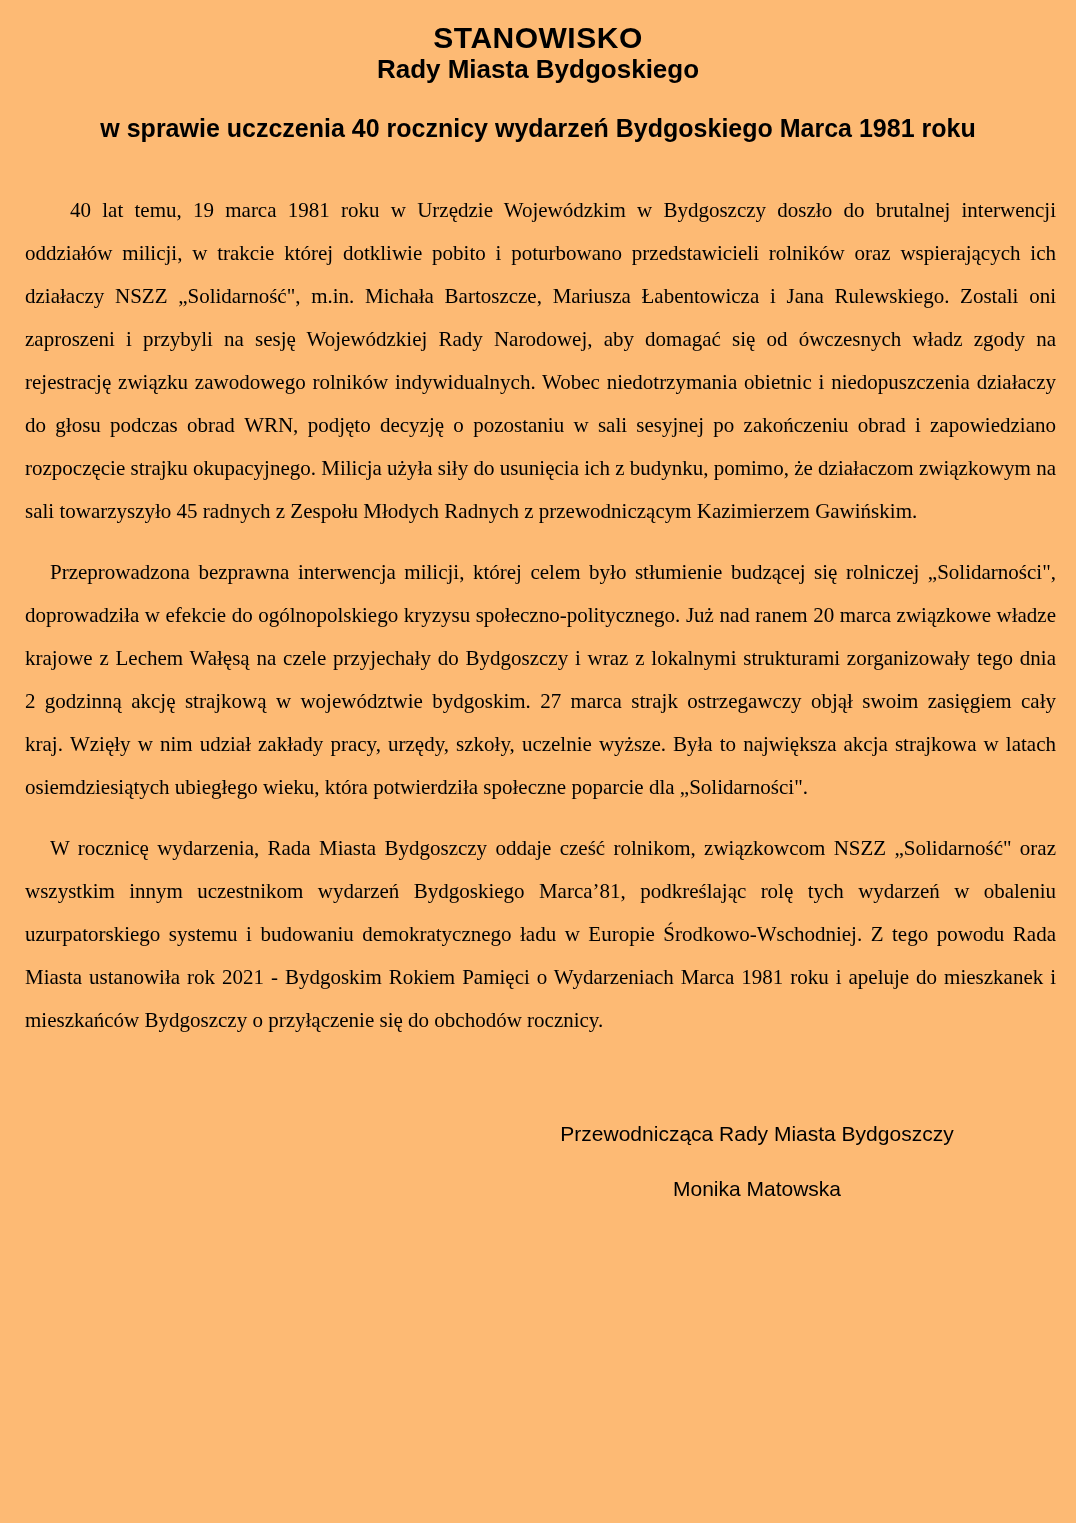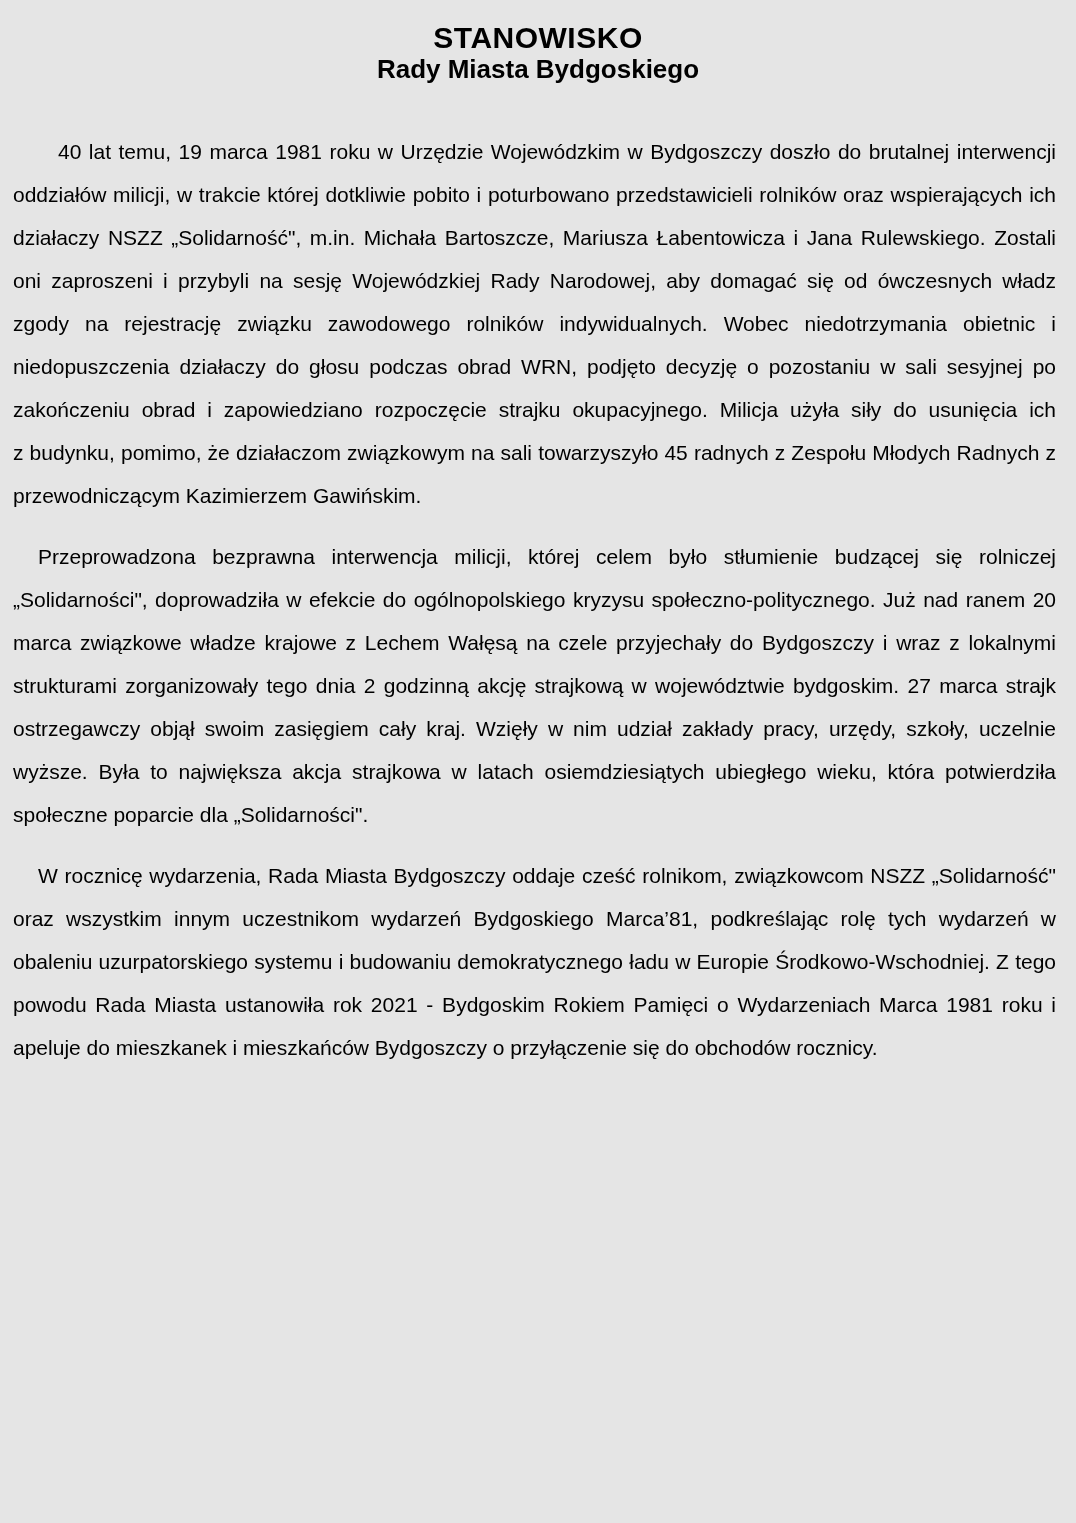--- a/index.html
+++ b/index.html
@@ -9,21 +9,21 @@
   }
   body {
     width: 1076px;
     height: 1523px;
     overflow: hidden;
   }
   .page {
     position: relative;
     width: 1076px;
     height: 1523px;
-    background: #e5e5e5;
+    background: #fdba74;
     color: #000000;
     font-family: "Liberation Sans", "DejaVu Sans", sans-serif;
     box-sizing: border-box;
     padding-top: 22px;
   }
   .title-block {
     text-align: center;
   }
   .doc-title {
     margin: 0;
@@ -40,23 +40,24 @@
   }
   .doc-subject {
     margin: 30px 0 0 0;
     font-size: 25px;
     line-height: 29px;
     font-weight: bold;
     text-align: center;
   }
   .content {
     margin-top: 46px;
-    padding: 0 20px 0 13px;
+    padding: 0 20px 0 25px;
     font-size: 21px;
     line-height: 43px;
+    font-family: Liberation Serif, serif;
   }
   .content p {
     margin: 0 0 18px 0;
     text-align: justify;
   }
   .content p.indent-large { text-indent: 45px; }
   .content p.indent-small { text-indent: 25px; }
   .signature-block {
     margin-top: 70px;
     margin-left: 507px;
@@ -72,21 +73,26 @@
 </head>
 <body>
 
 <div class="page">
 
   <div class="title-block">
     <h1 class="doc-title">STANOWISKO</h1>
     <h2 class="doc-subtitle">Rady Miasta Bydgoskiego</h2>
   </div>
 
+  <h3 class="doc-subject">w sprawie uczczenia 40 rocznicy wydarzeń Bydgoskiego Marca 1981 roku</h3>
 
   <div class="content">
     <p class="indent-large">40 lat temu, 19 marca 1981 roku w Urzędzie Wojewódzkim w Bydgoszczy doszło do brutalnej interwencji oddziałów milicji, w trakcie której dotkliwie pobito i poturbowano przedstawicieli rolników oraz wspierających ich działaczy NSZZ „Solidarność", m.in. Michała Bartoszcze, Mariusza Łabentowicza i Jana Rulewskiego. Zostali oni zaproszeni i przybyli na sesję Wojewódzkiej Rady Narodowej, aby domagać się od ówczesnych władz zgody na rejestrację związku zawodowego rolników indywidualnych. Wobec niedotrzymania obietnic i niedopuszczenia działaczy do głosu podczas obrad&nbsp;WRN, podjęto decyzję o pozostaniu w sali sesyjnej po zakończeniu obrad i zapowiedziano rozpoczęcie strajku okupacyjnego. Milicja&nbsp;użyła siły do usunięcia&nbsp;ich z&nbsp;budynku, pomimo, że działaczom związkowym na sali towarzyszyło 45 radnych z Zespołu Młodych Radnych z przewodniczącym Kazimierzem Gawińskim.</p>
     <p class="indent-small">Przeprowadzona bezprawna interwencja milicji, której celem było stłumienie budzącej się rolniczej „Solidarności", doprowadziła w efekcie do ogólnopolskiego kryzysu społeczno-politycznego. Już nad ranem 20 marca związkowe władze krajowe z Lechem Wałęsą na czele przyjechały do Bydgoszczy&nbsp;i&nbsp;wraz&nbsp;z lokalnymi strukturami zorganizowały tego dnia 2&nbsp;godzinną akcję&nbsp;strajkową&nbsp;w województwie bydgoskim. 27 marca strajk ostrzegawczy objął swoim zasięgiem cały kraj.&nbsp;Wzięły w nim udział zakłady pracy, urzędy,&nbsp;szkoły, uczelnie wyższe. Była to największa akcja strajkowa w latach osiemdziesiątych ubiegłego wieku, która potwierdziła społeczne poparcie dla „Solidarności".</p>
     <p class="indent-small">W rocznicę wydarzenia,&nbsp;Rada Miasta Bydgoszczy oddaje cześć rolnikom, związkowcom NSZZ „Solidarność" oraz wszystkim innym uczestnikom wydarzeń Bydgoskiego&nbsp;Marca’81, podkreślając&nbsp;rolę tych wydarzeń&nbsp;w obaleniu uzurpatorskiego systemu i budowaniu demokratycznego ładu w Europie Środkowo-Wschodniej. Z tego powodu Rada Miasta ustanowiła rok 2021 - Bydgoskim Rokiem Pamięci o Wydarzeniach Marca 1981 roku i apeluje&nbsp;do mieszkanek i mieszkańców Bydgoszczy o przyłączenie się do obchodów rocznicy.</p>
   </div>
 
+  <div class="signature-block">
+    <div class="signature-role">Przewodnicząca Rady Miasta Bydgoszczy</div>
+    <div class="signature-name">Monika Matowska</div>
+  </div>
 
 </div>
 
 </body></html>

